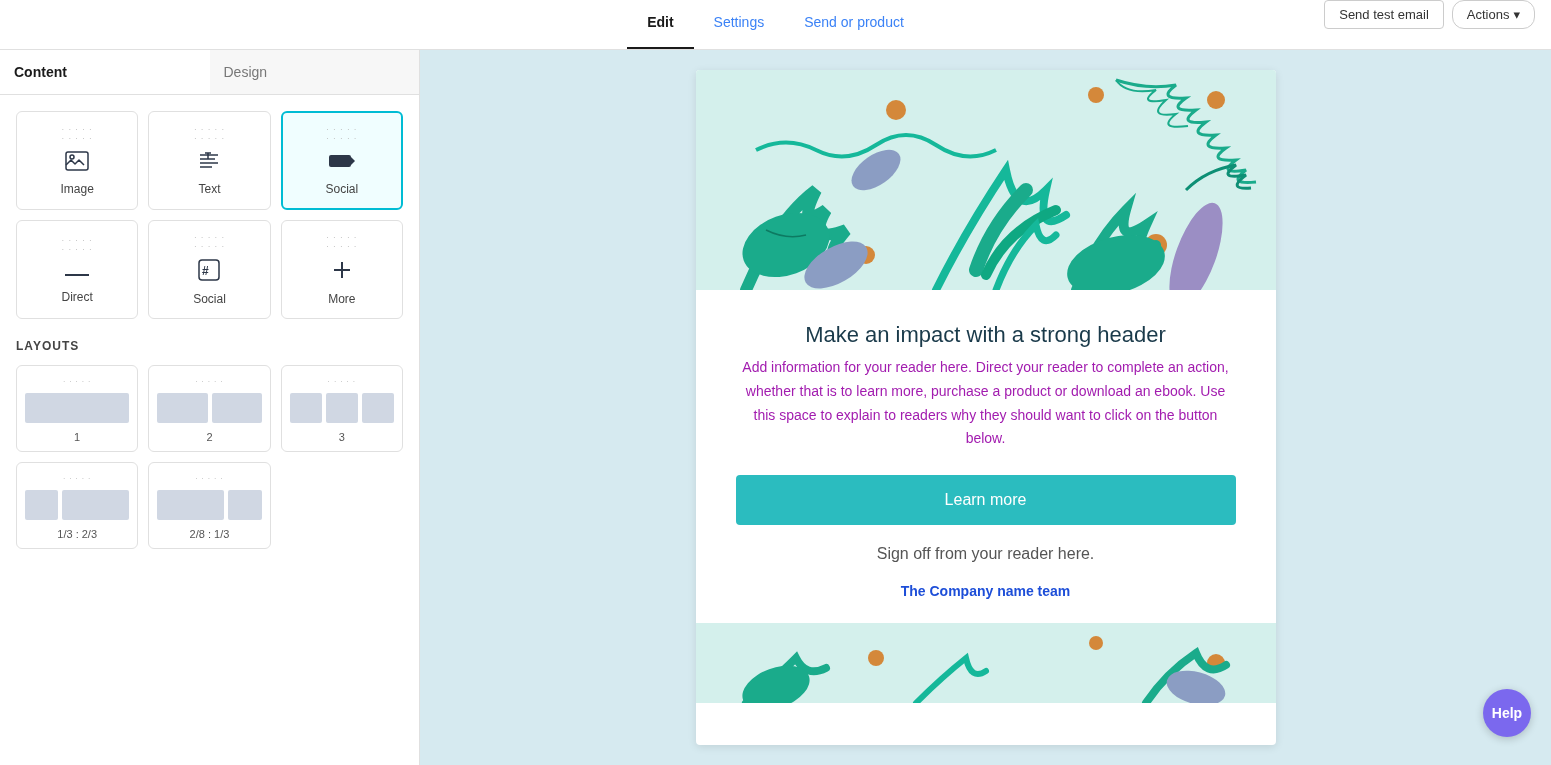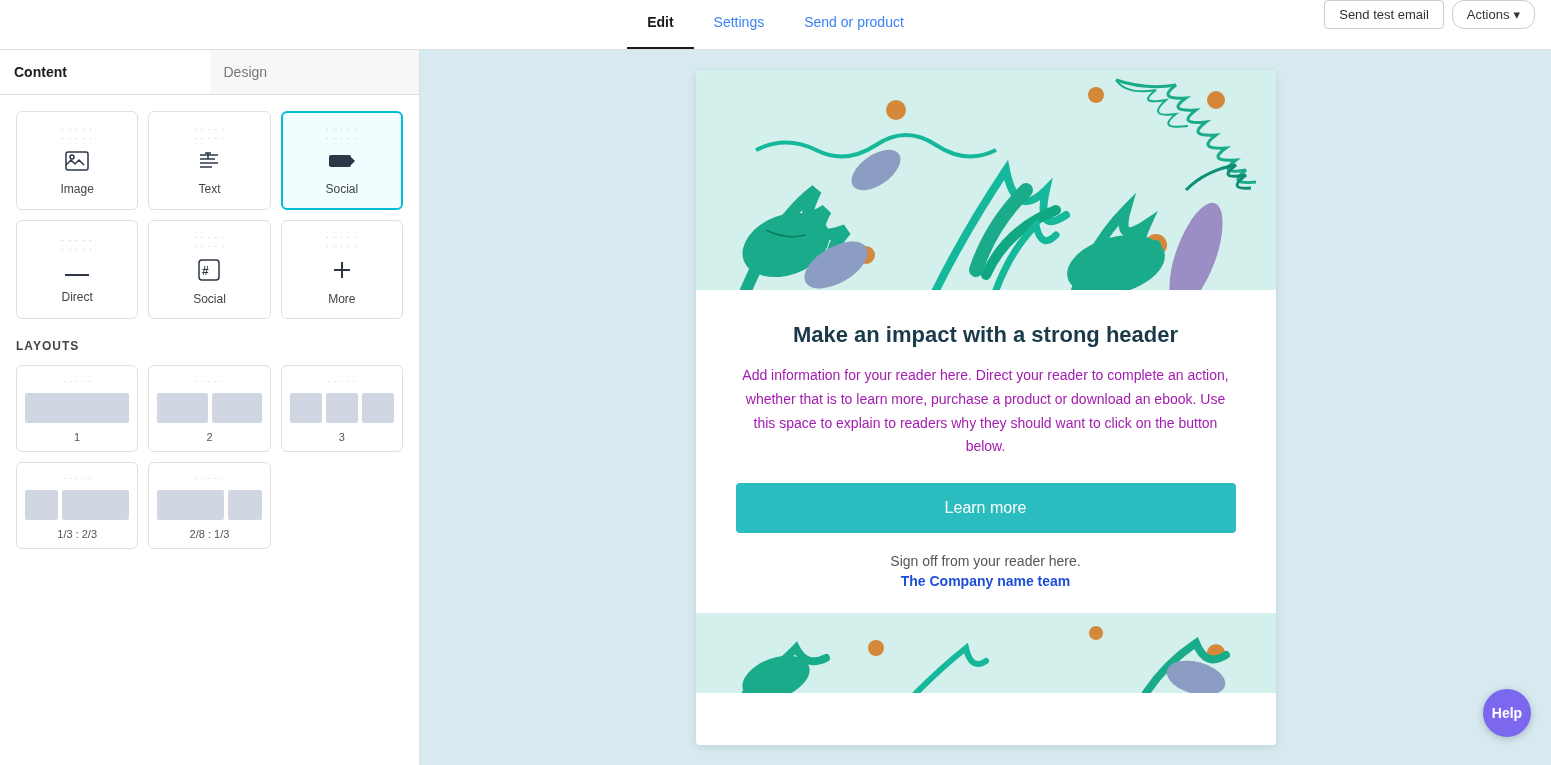--- a/index.html
+++ b/index.html
@@ -232,23 +232,23 @@
       height: 100%;
     }
 
     .email-body {
       padding: 32px 40px 24px;
       text-align: center;
     }
 
     .email-heading {
       font-size: 22px;
-      font-weight: 700;
+      font-weight: 400;
       color: #1a3a4a;
-      margin-bottom: 16px;
+      margin-bottom: 8px;
     }
 
     .email-text {
       font-size: 14px;
       color: #a21caf;
       line-height: 1.7;
       margin-bottom: 24px;
     }
 
     .email-cta {
@@ -260,23 +260,23 @@
       font-weight: 500;
       padding: 16px;
       border-radius: 4px;
       border: none;
       cursor: pointer;
       margin-bottom: 20px;
       text-align: center;
     }
 
     .email-signoff {
-      font-size: 14px;
+      font-size: 16px;
       color: #555;
-      margin-bottom: 4px;
+      margin-bottom: 20px;
     }
 
     .email-company {
       font-size: 14px;
       font-weight: 700;
       color: #1d4ed8;
     }
 
     .email-footer-img {
       width: 100%;

